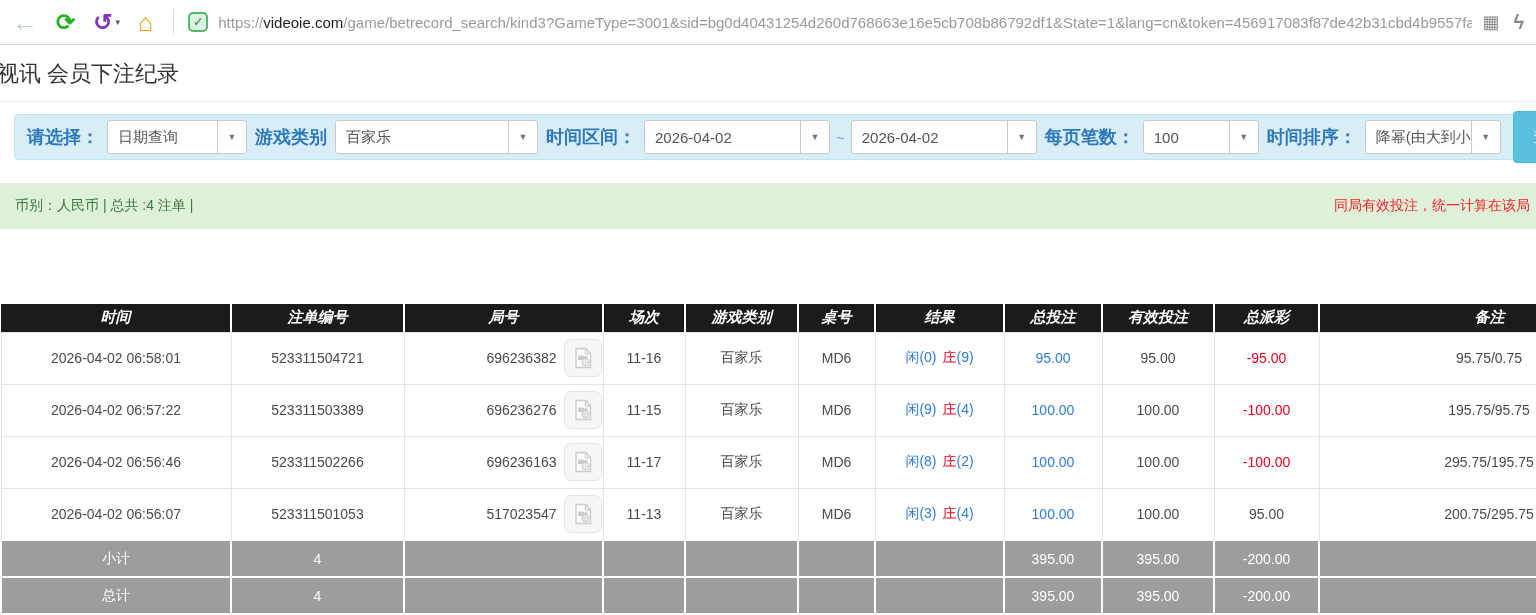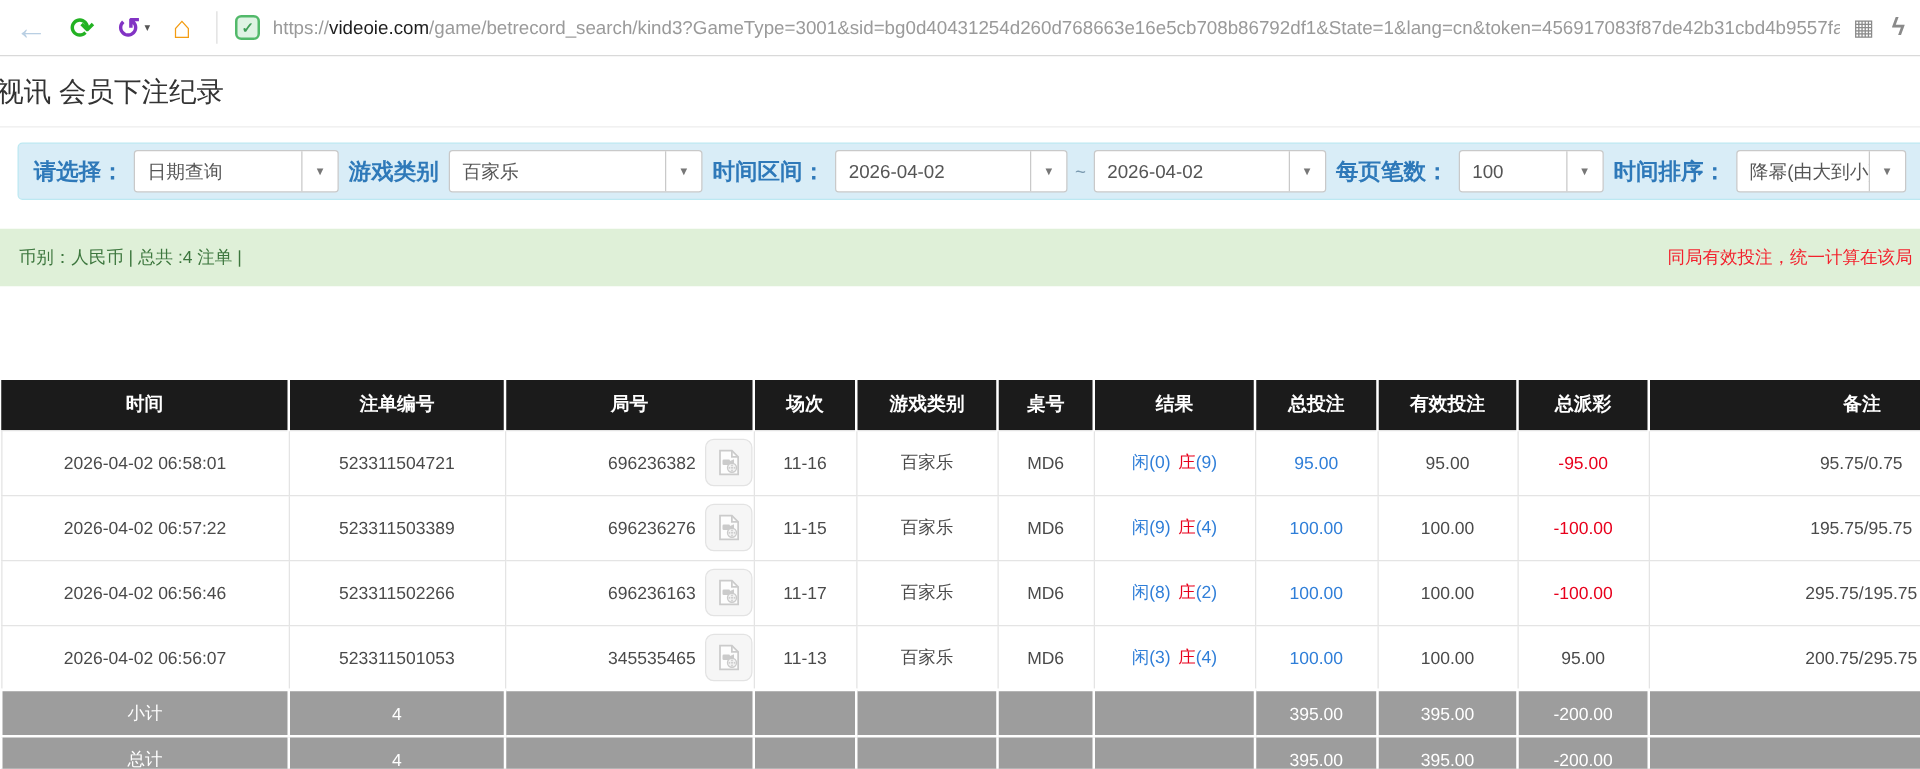--- a/index.html
+++ b/index.html
@@ -66,22 +66,22 @@
     display:flex; align-items:center; padding:0 6px 0 15px;
     font-size:14px; color:#3c763d;
   }
   .info-note { margin-left:auto; color:#f3212d; white-space:nowrap; }
   
   .bet-table {
     margin-top:75px; width:1658px; border-collapse:collapse;
     table-layout:fixed; font-size:14px; color:#4a4a4a;
   }
   .bet-table thead th {
-    background:#1b1b1b; color:#fff; height:40px; font-size:15px;
-    font-weight:bold; border-right:2px solid #fff; text-align:center;
+    background:#1b1b1b; color:#fff; height:28px; font-size:15px;
+    font-weight:bold; border-right:2px solid #fff; text-align:center;font-style:italic;
   }
   .bet-table thead th:last-child { border-right:none; }
   .bet-table tbody td {
     height:52px; text-align:center; background:#fff;
     border:1px solid #e4e4e4; overflow:hidden;
   }
   .bet-table tfoot td {
     height:37px; background:#9d9d9d; color:#fff; text-align:center;
     border:2px solid #fff; font-size:14px;
   }
@@ -111,21 +111,21 @@
   <span class="shield">✓</span>
   <span class="url-text"><span>https://</span><span class="url-domain">videoie.com</span><span>/game/betrecord_search/kind3?GameType=3001&amp;sid=bg0d40431254d260d768663e16e5cb708b86792df1&amp;State=1&amp;lang=cn&amp;token=456917083f87de42b31cbd4b9557facab28a4</span></span>
   <span class="ico-qr">▦</span>
   <span class="ico-bolt">ϟ</span>
 </div>
 
 <h2 class="page-title">视讯 会员下注纪录</h2>
 
 <div class="filter-bar">
   <span class="f-label">请选择：</span>
-  <span class="sel" style="width:164px">
+  <span class="sel" style="width:140px">
     <span class="val">日期查询</span>
     <span class="caret">▼</span>
   </span>
   <span class="f-label">游戏类别</span>
   <span class="sel" style="width:203px">
     <span class="val">百家乐</span>
     <span class="caret">▼</span>
   </span>
   <span class="f-label">时间区间：</span>
   <span class="sel" style="width:186px">
@@ -279,21 +279,21 @@
     <td>100.00</td>
     <td class="red">-100.00</td>
     <td>295.75/195.75</td>
   </tr>
 
   <tr>
     <td>2026-04-02 06:56:07</td>
     <td>523311501053</td>
     <td>
       <span class="round-cell">
-        <span>345535465</span>
+        <span>517023547</span>
         <span class="video-btn">
           <svg width="24" height="24" viewBox="0 0 24 24">
             <path d="M5 2.5 H14.5 L19.5 7.5 V21.5 H5 Z" fill="#fdfdfd" stroke="#cbcbcb" stroke-width="1.4"></path>
             <path d="M14.5 2.5 V7.5 H19.5" fill="none" stroke="#cbcbcb" stroke-width="1.4"></path>
             <rect x="7" y="9.5" width="6" height="4.4" rx="1" fill="#cbcbcb"></rect>
             <path d="M13 10.8 L16.2 9.3 V14.1 L13 12.6 Z" fill="#cbcbcb"></path>
             <circle cx="14.6" cy="16.2" r="3.6" fill="#f2f2f2" stroke="#cbcbcb" stroke-width="1.1"></circle>
             <circle cx="14.6" cy="16.2" r="0.8" fill="#cbcbcb"></circle>
             <circle cx="14.6" cy="14.2" r="0.7" fill="#cbcbcb"></circle>
             <circle cx="14.6" cy="18.2" r="0.7" fill="#cbcbcb"></circle>

